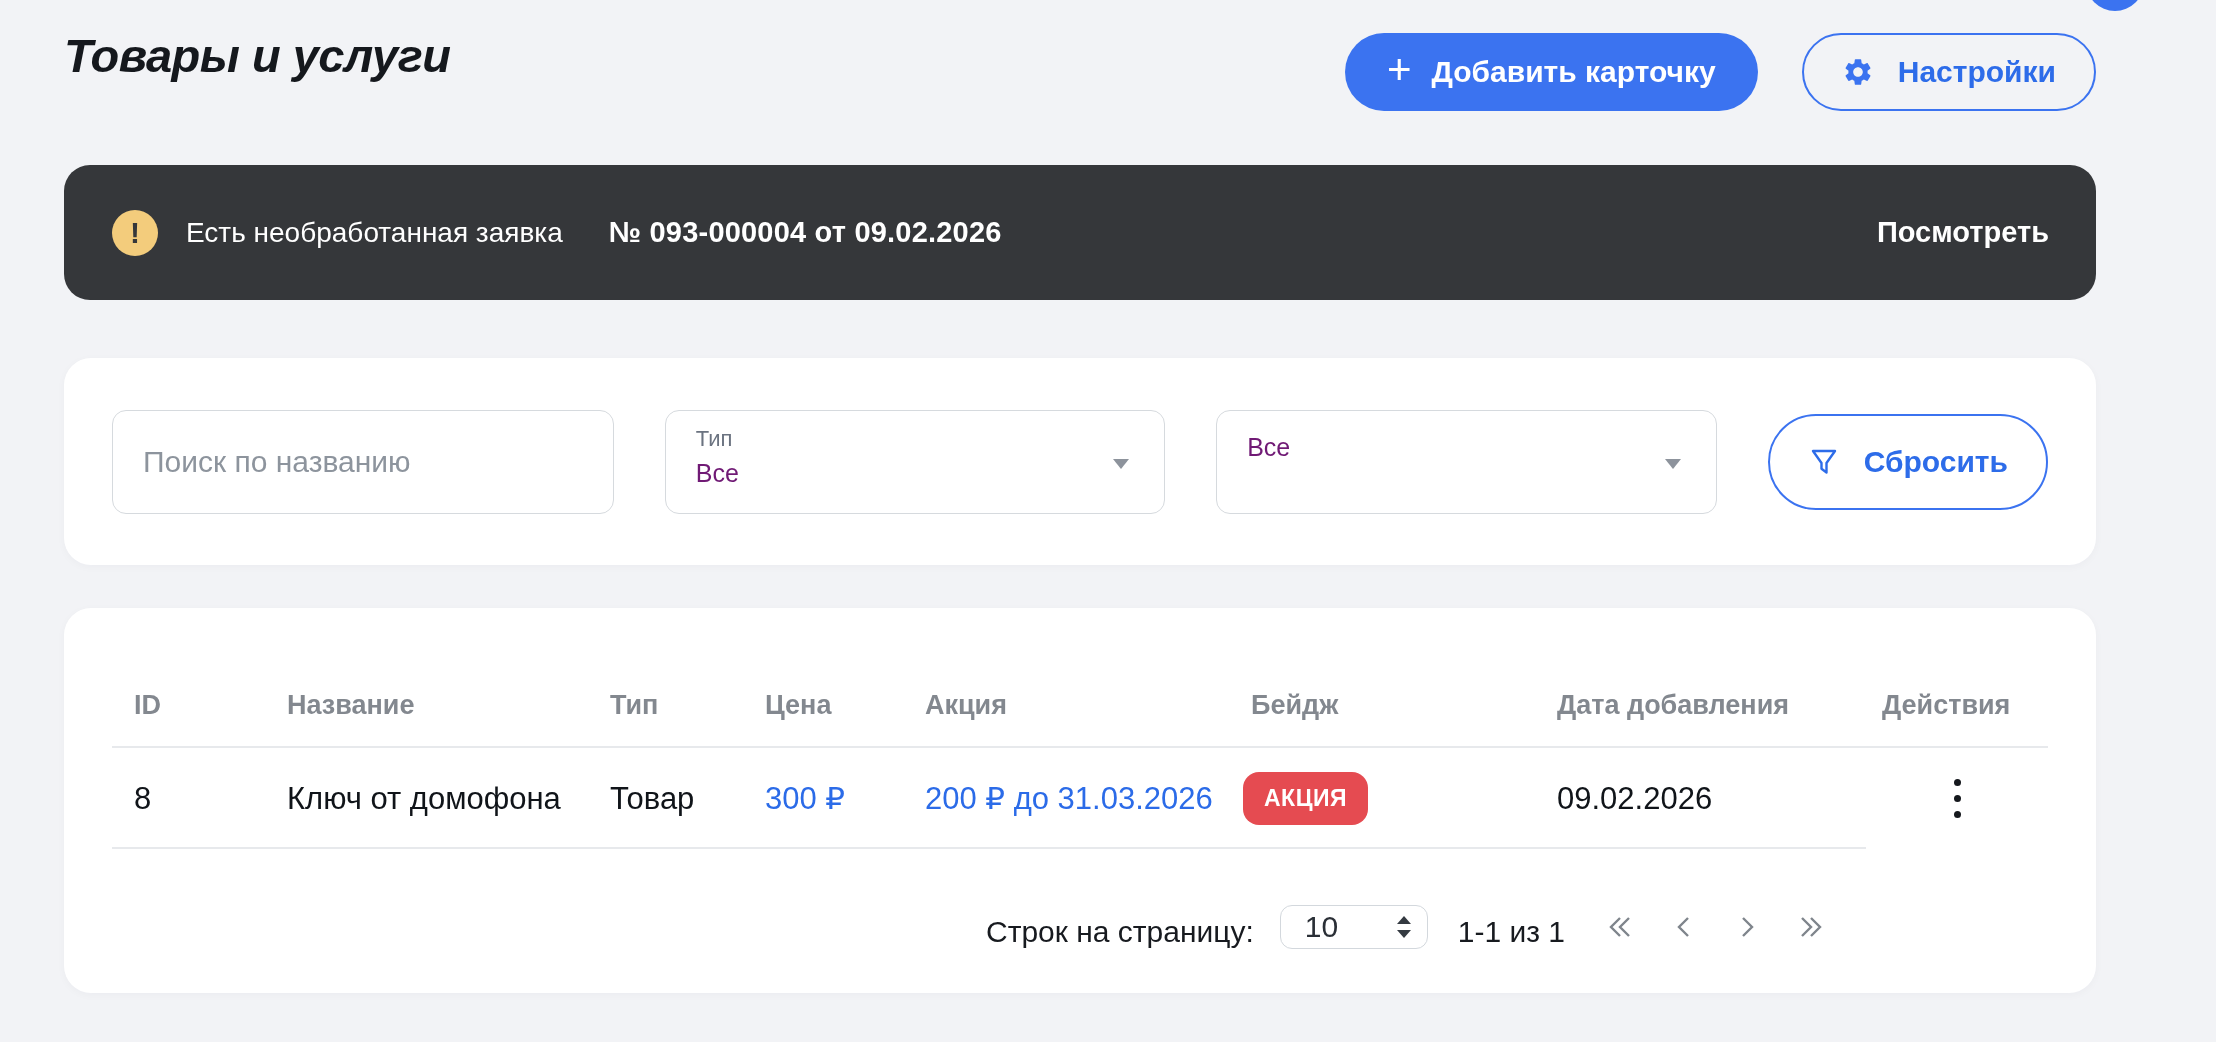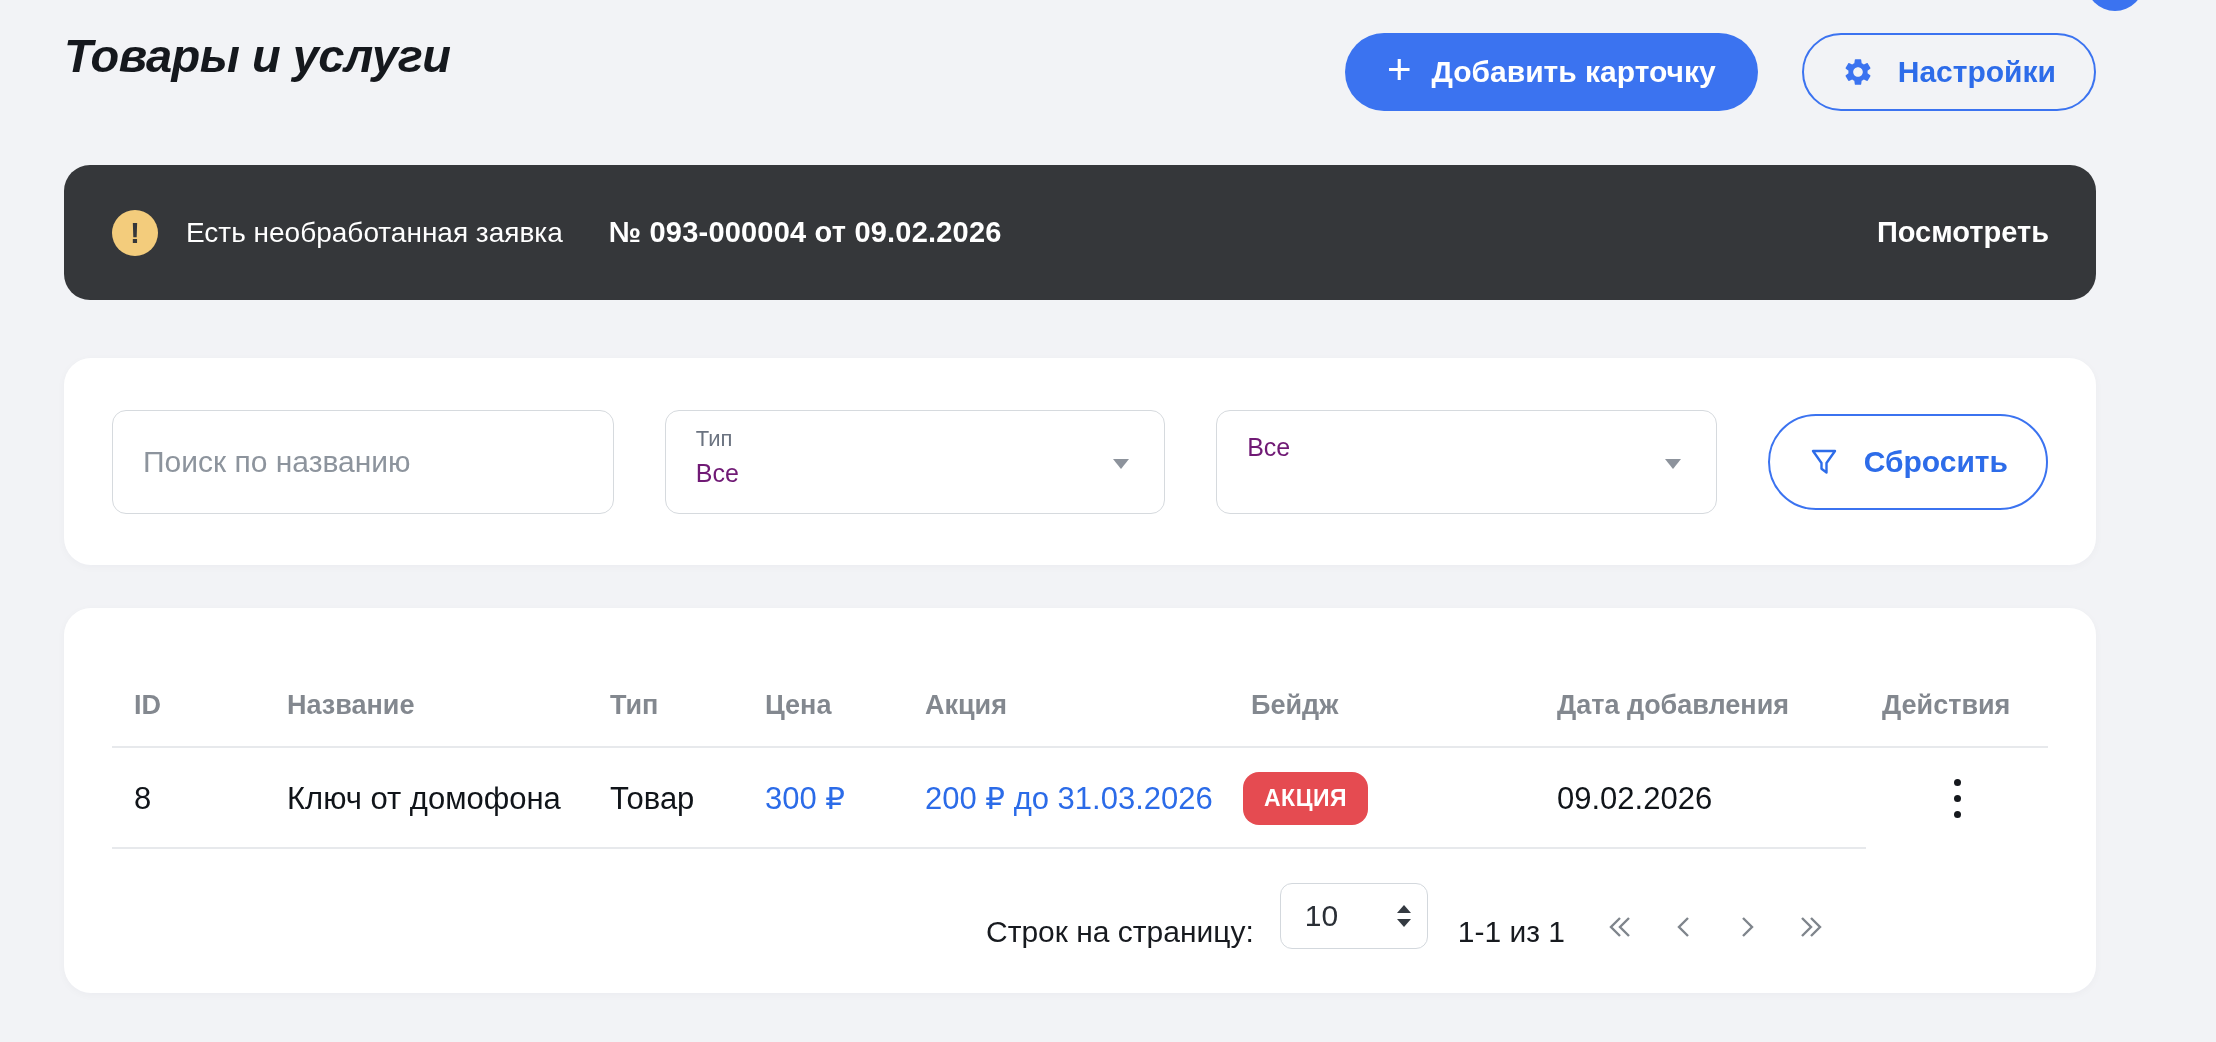--- a/index.html
+++ b/index.html
@@ -137,21 +137,21 @@
   .kebab span { width: 7px; height: 7px; border-radius: 50%; background: #15181d; }
 
   
   .pagination {
     width: 1754px; height: 100px;
     display: flex; align-items: flex-end; justify-content: flex-end;
     padding-right: 34px; gap: 26px;
   }
   .pp-label { font-size: 30px; color: #171a1f; }
   .pp-select {
-    width: 148px; height: 66px; border: 1.5px solid #d3d8dd; border-radius: 12px;
+    width: 148px; height: 44px; border: 1.5px solid #d3d8dd; border-radius: 12px;
     display: flex; align-items: center; justify-content: space-between;
     padding: 0 14px 0 24px; cursor: pointer; background: #ffffff;
   }
   .pp-select-value { font-size: 30px; color: #2a2f36; }
   .pp-range { font-size: 30px; color: #171a1f; margin-left: 4px; }
   .pager { display: flex; align-items: center; gap: 19px; margin-left: 8px; }
   .pager button {
     width: 44px; height: 44px; background: none; border: none; cursor: pointer;
     display: flex; align-items: center; justify-content: center; color: #7f858c;
     padding: 0;

